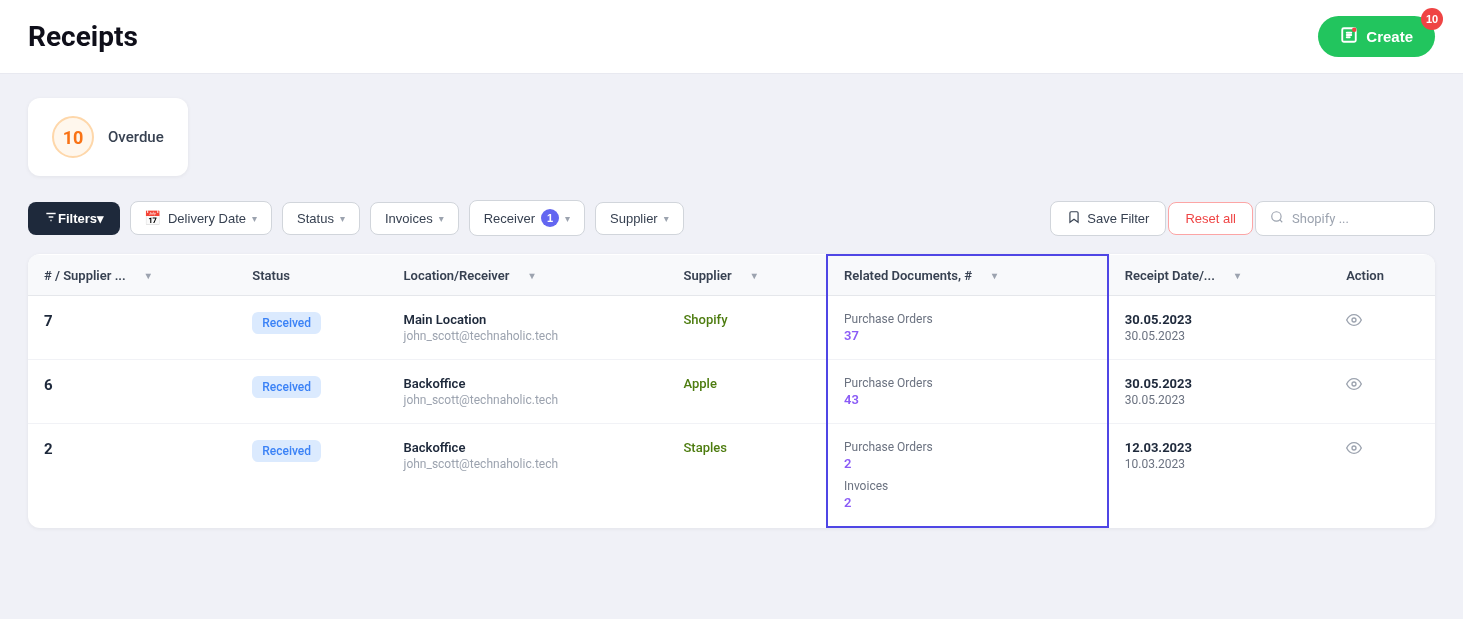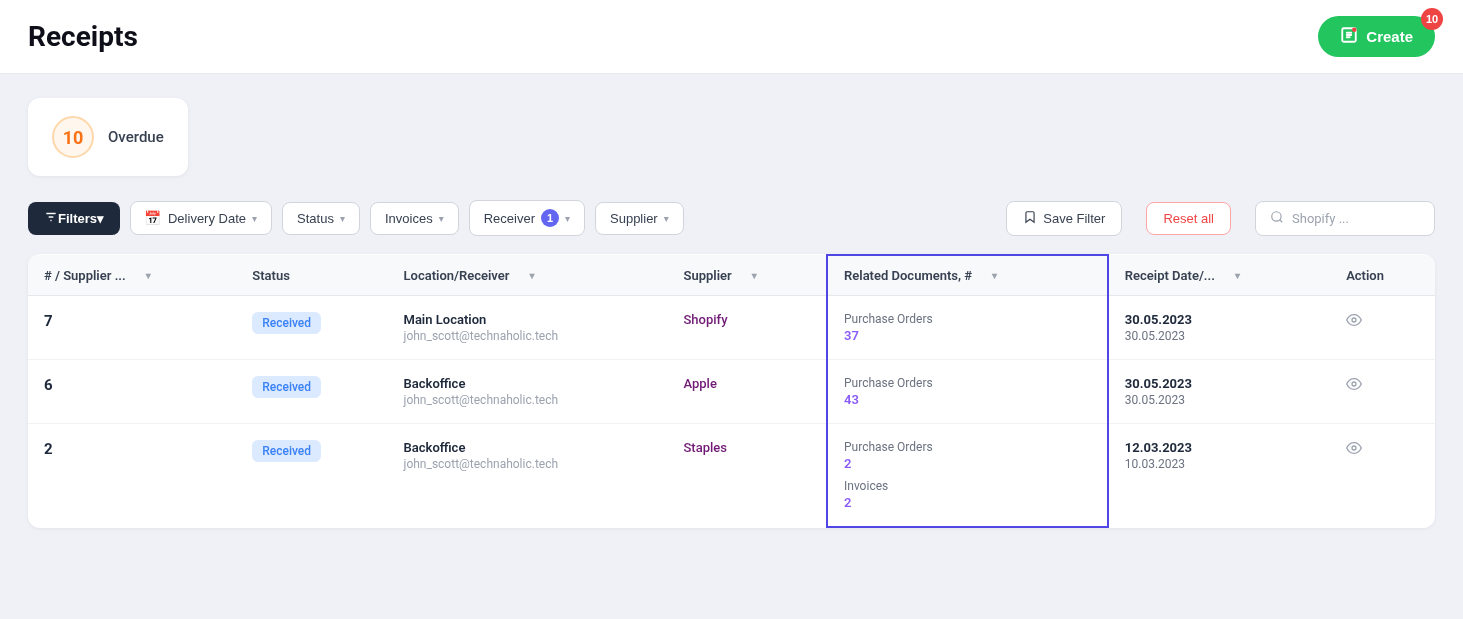--- a/index.html
+++ b/index.html
@@ -123,21 +123,21 @@
       font-size: 11px;
       font-weight: 700;
       display: flex;
       align-items: center;
       justify-content: center;
     }
     .filters-right {
       margin-left: auto;
       display: flex;
       align-items: center;
-      gap: 24px;
+      gap: 2px;
     }
     .save-filter-btn {
       background: #fff;
       color: #374151;
       border: 1px solid #d1d5db;
       border-radius: 8px;
       padding: 8px 16px;
       font-size: 13px;
       font-weight: 500;
       cursor: pointer;
@@ -226,21 +226,21 @@
       font-weight: 600;
       color: #1e293b;
       margin-bottom: 2px;
     }
     .location-email {
       color: #9ca3af;
       font-size: 12px;
     }
     .supplier-name {
       font-weight: 500;
-      color: #701a75;
+      color: #4d7c0f;
     }
     .related-docs-col {
       border-left: 2.5px solid #4f46e5;
       border-right: 2.5px solid #4f46e5;
     }
     .related-docs-header {
       border-left: 2.5px solid #4f46e5;
       border-right: 2.5px solid #4f46e5;
       border-top: 2.5px solid #4f46e5;
     }

